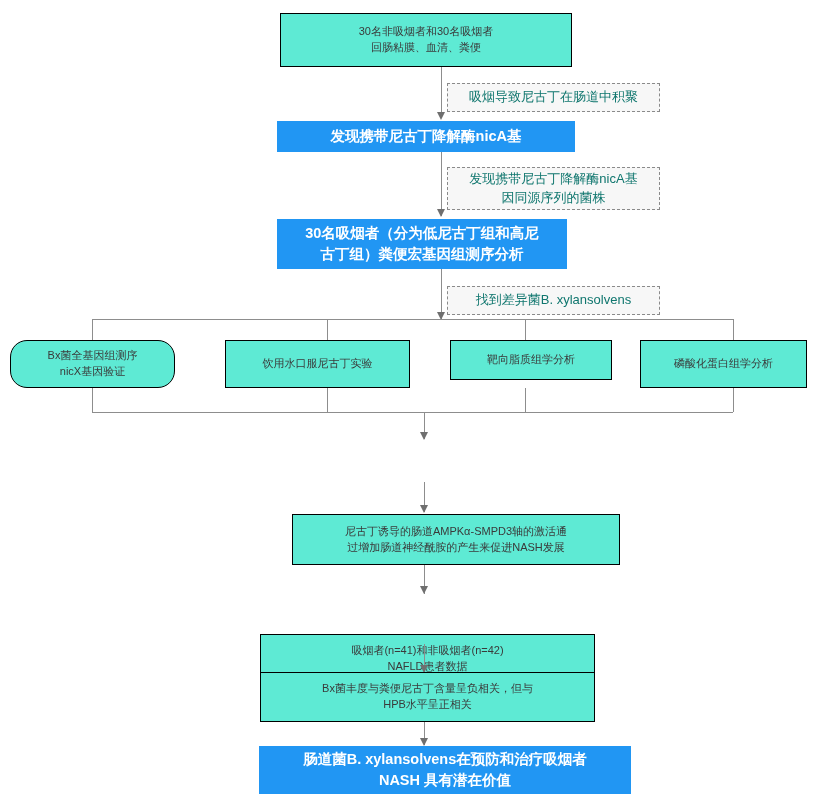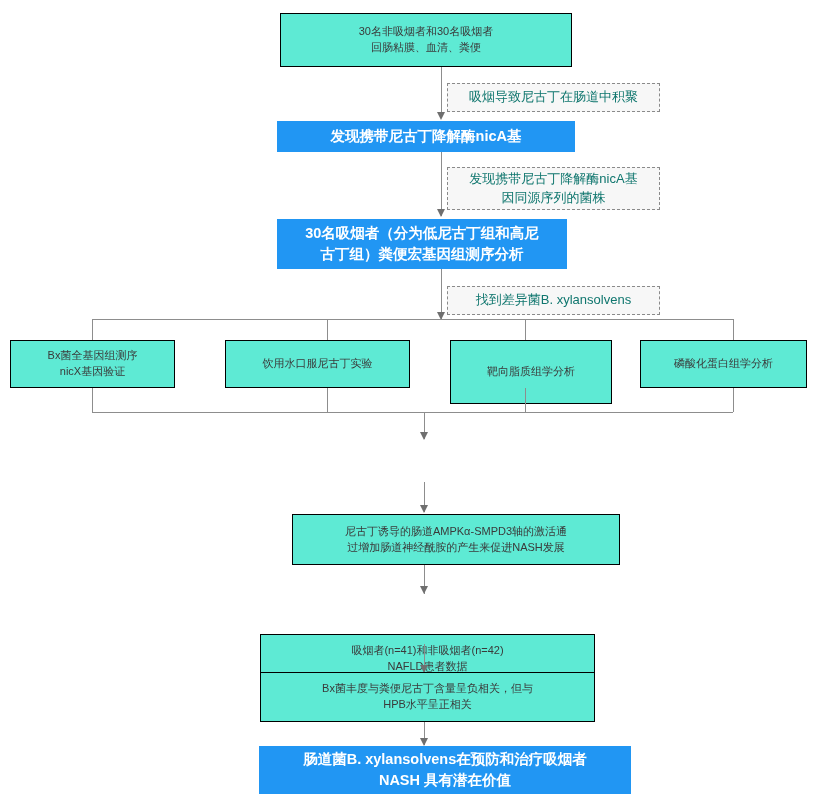--- a/index.html
+++ b/index.html
@@ -98,24 +98,24 @@
   <div class="arrowhead" style="left:437px; top:312px;"></div>
 
   <div class="node dashed" style="left:447px; top:286px; width:213px; height:29px;">找到差异菌B. xylansolvens</div>
 
   <div class="hline" style="left:92px; top:319px; width:641px;"></div>
   <div class="vline" style="left:92px; top:319px; height:21px;"></div>
   <div class="vline" style="left:327px; top:319px; height:21px;"></div>
   <div class="vline" style="left:525px; top:319px; height:21px;"></div>
   <div class="vline" style="left:733px; top:319px; height:21px;"></div>
 
-  <div class="node gray" style="left:10px; top:340px; width:165px; height:48px;">Bx菌全基因组测序
+  <div class="node gray" style="left:10px; top:340px; width:165px; height:48px;border-radius:17px;">Bx菌全基因组测序
 nicX基因验证</div>
   <div class="node gray" style="left:225px; top:340px; width:185px; height:48px;">饮用水口服尼古丁实验</div>
-  <div class="node gray" style="left:450px; top:340px; width:162px; height:64px;">靶向脂质组学分析</div>
+  <div class="node gray" style="left:450px; top:340px; width:162px; height:40px;">靶向脂质组学分析</div>
   <div class="node gray" style="left:640px; top:340px; width:167px; height:48px;">磷酸化蛋白组学分析</div>
 
   <div class="vline" style="left:92px; top:388px; height:24px;"></div>
   <div class="vline" style="left:327px; top:388px; height:24px;"></div>
   <div class="vline" style="left:525px; top:388px; height:24px;"></div>
   <div class="vline" style="left:733px; top:388px; height:24px;"></div>
   <div class="hline" style="left:92px; top:412px; width:641px;"></div>
 
   <div class="vline" style="left:424px; top:412px; height:27px;"></div>
   <div class="arrowhead" style="left:420px; top:432px;"></div>

